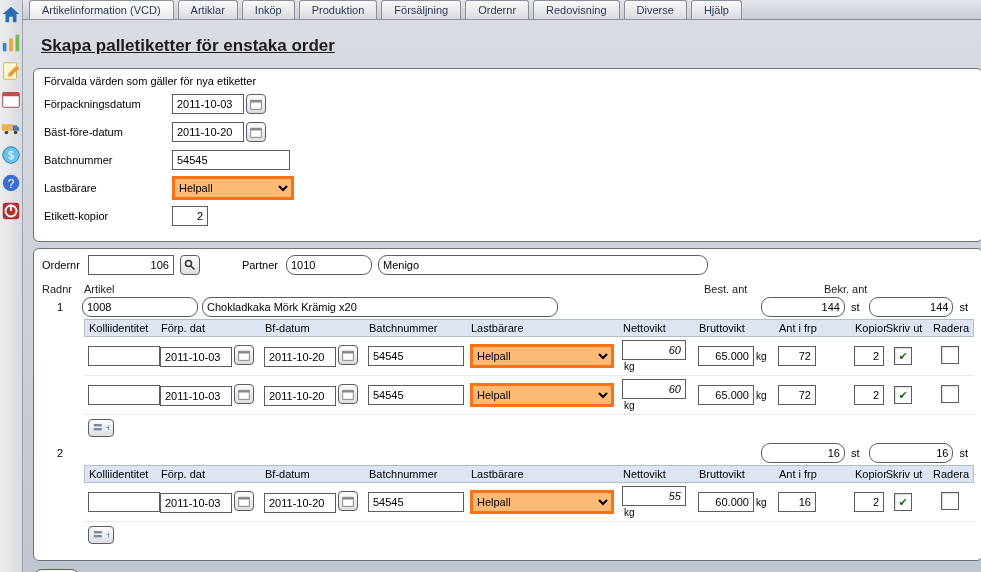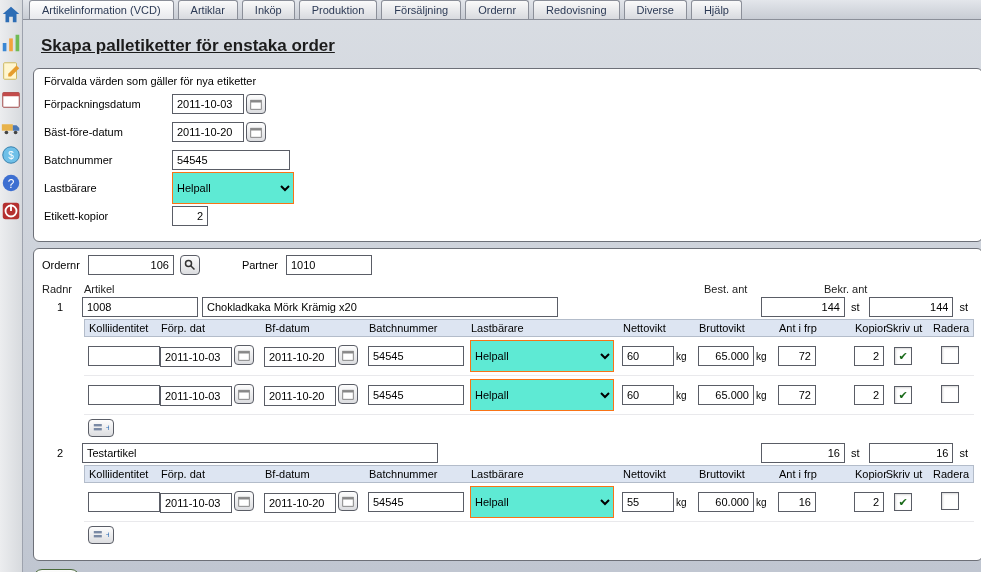--- a/index.html
+++ b/index.html
@@ -90,43 +90,43 @@
     width: 128px;
   }
   input[type=text], .txt {
     border: 1px solid #5a5d66;
     background: #fff;
     height: 20px;
     padding: 1px 4px;
     font-size: 11px;
     font-family: inherit;
   }
-  .ro { background: #d6d7da; }
+  .ro { background: #d6d7da; border-radius: 9px; }
   .right { text-align: right; }
   .date-input { width: 72px; }
   .num-input { width: 118px; text-align:right; }
   .small-num { width: 36px; text-align:right; }
   .calbtn {
     width: 20px; height: 20px;
     border: 1px solid #5a5d66;
     border-radius: 4px;
     background: linear-gradient(to bottom,#fdfdfd,#dcdde0);
     display: inline-flex;
     align-items: center;
     justify-content: center;
     margin-left: 2px;
     cursor: pointer;
   }
   .calbtn svg { width:12px; height:12px; }
   select {
-    border: 1px solid #f97316;
-    height: 32px;
+    border: 3px solid #f97316;
+    height: 24px;
     font-size: 11px;
     font-family: inherit;
-    background: #5eead4;
+    background: #fdba74;
   }
   .order-panel { padding: 6px 8px 10px 8px; }
   .order-top {
     display: flex;
     align-items: center;
     gap: 6px;
     margin-bottom: 6px;
   }
   .order-top label { margin-right: 2px; }
   .searchbtn {
@@ -186,21 +186,21 @@
     display: flex;
     align-items: center;
     padding: 3px 0;
     border-bottom: 1px solid #e9e9ec;
   }
   .subrow input[type=text] { height:20px; }
   .w-kolli { width: 72px; }
   .w-date { width: 72px; }
   .w-batch { width: 96px; }
   .w-last { width: 144px; }
-  .w-netto { width: 52px; }
+  .w-netto { width: 64px; text-align:right;font-style:italic;}
   .w-brutto { width: 56px; text-align:right;}
   .w-antfrp { width: 38px; text-align:right;}
   .w-kopior { width: 30px; text-align:right;}
   .chkwrap {
     width: 18px; height: 18px;
     border: 1px solid #5a5d66;
     background:#fff;
     display:inline-flex; align-items:center; justify-content:center;
     box-shadow: inset 1px 1px 2px rgba(0,0,0,.15);
   }
@@ -354,20 +354,21 @@
       <input type="text" style="width: 86px; text-align: right;" value="106">
       <span class="searchbtn">
         <svg width="12" height="12" viewBox="0 0 16 16">
             <circle cx="6" cy="6" r="4" fill="none" stroke="#333" stroke-width="2"></circle>
             <line x1="9" y1="9" x2="14" y2="14" stroke="#333" stroke-width="2"></line>
           </svg>
       </span>
       <span style="width:30px"></span>
       <label>Partner</label>
       <input type="text" class="ro" style="width: 86px;" readonly="" value="1010">
+      <input type="text" class="ro" style="width: 330px;" readonly="" value="Menigo">
     </div>
 
     <div class="grid-head">
       <div class="c-radnr">Radnr</div>
       <div class="c-artikel">Artikel</div>
       <div class="c-best">Best. ant</div>
       <div class="c-bekr">Bekr. ant</div>
     </div>
 
     <div id="lines">
@@ -449,21 +450,20 @@
                   <rect x="1" y="7" width="10" height="3" fill="#7a8aa5"></rect>
                   <text x="16" y="11" font-size="11" fill="#2d6db5">+</text>
                 </svg>
         </span>
       </div>
     </div>
         </div>
         <div>
     <div class="line">
       <div class="rownum">2</div>
-      <input type="text" class="ro artdesc" readonly="" value="Testartikel" style="">
       <div class="spacer"></div>
       <input type="text" class="ro qty right" readonly="" value="16" style="">
       <span class="unit">st</span>
       <input type="text" class="ro qty right" readonly="" value="16" style="">
       <span class="unit">st</span>
     </div>
     <div class="sub">
       <div class="subhead">
     <div class="col-kolli">Kolliidentitet</div>
     <div class="col-forp">Förp. dat</div>

